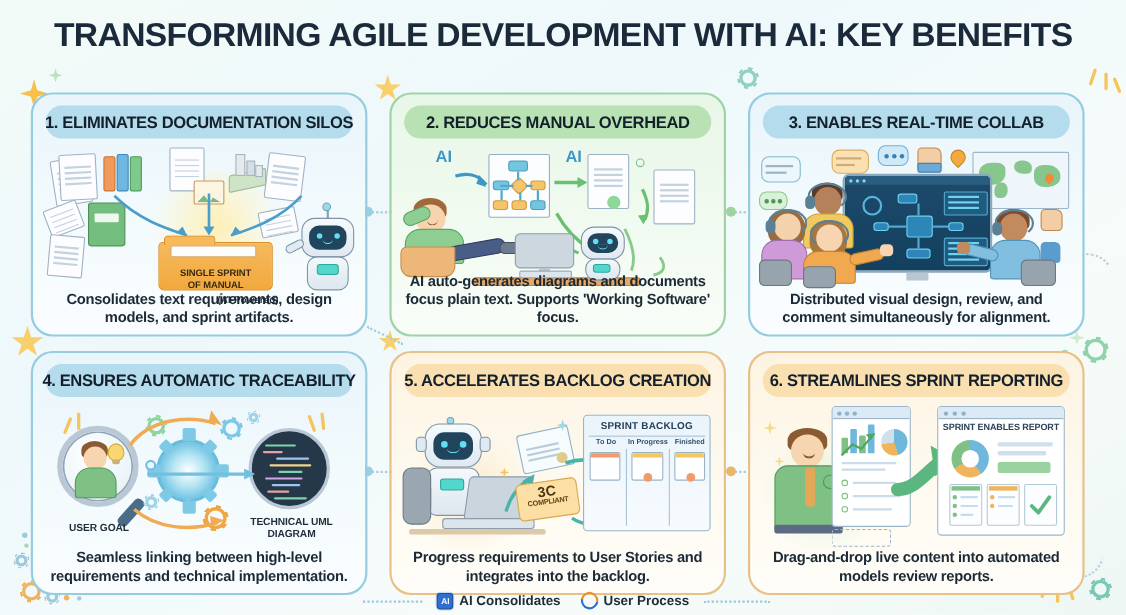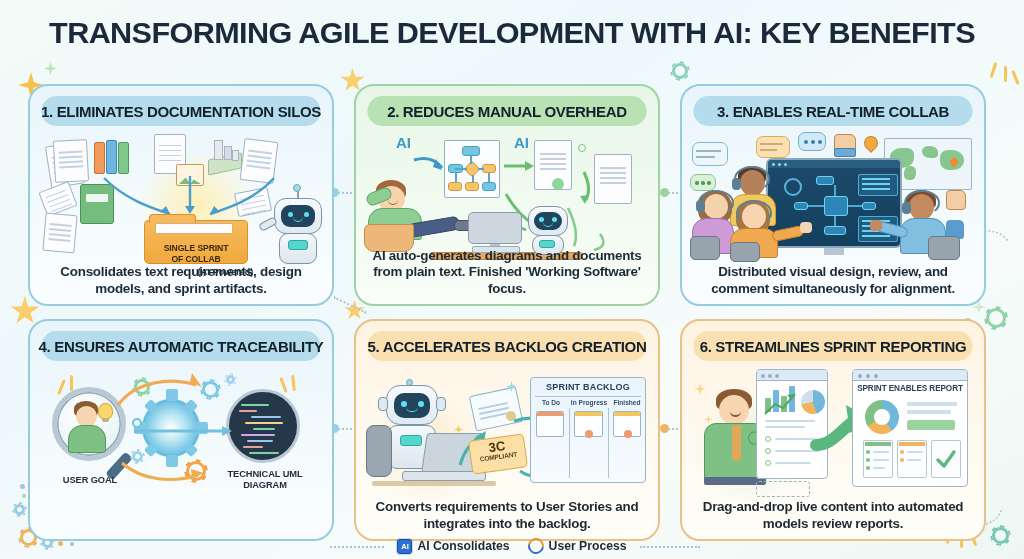--- a/index.html
+++ b/index.html
@@ -495,21 +495,21 @@
           <path d="M94 40 l -5 -8 l 10 0 z" fill="#4b9ec9"></path>
           <path d="M178 4 C 158 26, 132 34, 114 40" stroke="#4b9ec9" stroke-width="2.4" fill="none"></path>
           <path d="M114 40 l 10 -2 l -6 -6 z" fill="#4b9ec9"></path>
         </svg>
 
         <div class="folder" style="left:108px;top:92px;width:104px;height:44px;">
           <div class="folder-tab"></div>
           <div style="position:absolute;left:10px;top:2px;width:78px;height:11px;background:#fdfdfd;border:1px solid #d6b074;border-radius:2px;"></div>
           <div class="folder-label">
             <span>SINGLE SPRINT</span><br>
-            <span>OF COLLAB</span>
+            <span>OF MANUAL</span>
           </div>
         </div>
         <div class="folder-sub" style="left:108px;top:139px;width:128px;padding-left:35px;">(AI-Powered)</div>
 
         <div style="position:absolute;left:261px;top:62px;width:2px;height:10px;background:#8aa0b2;"></div>
         <div style="position:absolute;left:257px;top:56px;width:8px;height:8px;border-radius:50%;background:#9fd8e6;border:1.2px solid #6ba7bd;"></div>
         <div class="robot-head" style="left:238px;top:70px;width:48px;height:36px;"></div>
         <div class="robot-face" style="left:245px;top:77px;width:34px;height:22px;"></div>
         <div class="robot-eye" style="left:252px;top:84px;"></div>
         <div class="robot-eye" style="left:268px;top:84px;"></div>
@@ -578,21 +578,21 @@
         <div style="position:absolute;left:110px;top:118px;width:48px;height:7px;background:#dde5ec;border:1.3px solid #9aaab7;border-radius:2px;"></div>
 
         <div class="robot-head" style="left:166px;top:78px;width:40px;height:30px;"></div>
         <div class="robot-face" style="left:172px;top:84px;width:28px;height:18px;"></div>
         <div class="robot-eye" style="left:177px;top:89px;"></div>
         <div class="robot-eye" style="left:190px;top:89px;"></div>
         <div class="robot-smile" style="left:181px;top:94px;"></div>
         <div class="robot-body" style="left:170px;top:107px;width:32px;height:20px;"></div>
         <div class="chest" style="left:177px;top:112px;width:16px;height:8px;"></div>
       </div>
-      <div class="card-caption">AI auto-generates diagrams and documents from plain text. Finished 'Working Software' focus.</div>
+      <div class="card-caption">AI auto-generates diagrams and documents focus plain text. Supports 'Working Software' focus.</div>
     </div>
 
     <div class="card blue">
       <div class="card-header">3. ENABLES REAL-TIME COLLAB</div>
       <div class="illus">
 
         <div class="bubble" style="left:4px;top:14px;width:36px;height:24px;">
           <i style="top:7px;"></i>
             <i style="top:13px;right:34%;"></i>
         </div>
@@ -736,20 +736,21 @@
           <path d="M120 60 l -10 -5 l 0 10 z" fill="#72bfe0"></path>
         </svg>
         <div style="position:absolute;left:96px;top:55px;width:10px;height:10px;border-radius:50%;border:2px solid #72bfe0;background:#eaf7fc;"></div>
 
         <div class="label-sm" style="left:12px;top:112px;width:84px;">USER GOAL</div>
         <div class="label-sm" style="left:186px;top:106px;width:86px;">
           <span>TECHNICAL UML</span><br>
           <span>DIAGRAM</span>
         </div>
       </div>
+      <div class="card-caption">Seamless linking between high-level requirements and technical implementation.</div>
     </div>
 
     <div class="card orange">
       <div class="card-header">5. ACCELERATES BACKLOG CREATION</div>
       <div class="illus">
         <div class="glow" style="left:4px;top:30px;width:120px;height:110px;background:radial-gradient(circle, rgba(250,228,190,.7) 0%, rgba(255,255,255,0) 70%);"></div>
 
         <div style="position:absolute;left:44px;top:16px;width:7px;height:7px;border-radius:50%;background:#9fd8e6;border:1.2px solid #6ba7bd;"></div>
         <div class="robot-head" style="left:24px;top:22px;width:52px;height:40px;border-radius:14px;"></div>
         <div class="robot-face" style="left:32px;top:30px;width:36px;height:25px;border-radius:10px;"></div>
@@ -802,21 +803,21 @@
           <div class="sticky" style="left:82px;top:33px;width:28px;height:26px;">
             <em style="background:#f3c75e;"></em>
           </div>
           <div style="position:absolute;left:54px;top:52px;width:8px;height:8px;border-radius:50%;background:#ef9b6d;"></div>
           <div style="position:absolute;left:93px;top:52px;width:8px;height:8px;border-radius:50%;background:#ef9b6d;"></div>
         </div>
 
         <div class="star4" style="left:144px;top:18px;width:11px;height:11px;background:#9fd8e6;"></div>
         <div class="star4" style="left:92px;top:62px;width:9px;height:9px;background:#f3c75e;"></div>
       </div>
-      <div class="card-caption">Converts requirements to User Stories and integrates into the backlog.</div>
+      <div class="card-caption">Progress requirements to User Stories and integrates into the backlog.</div>
     </div>
 
     <div class="card orange">
       <div class="card-header">6. STREAMLINES SPRINT REPORTING</div>
       <div class="illus">
         <div class="glow" style="left:0px;top:30px;width:120px;height:110px;background:radial-gradient(circle, rgba(214,240,210,.65) 0%, rgba(255,255,255,0) 70%);"></div>
 
         <div class="star4" style="left:6px;top:20px;width:12px;height:12px;background:#f7d98a;"></div>
         <div class="star4" style="left:16px;top:52px;width:9px;height:9px;background:#f7d98a;"></div>
 

